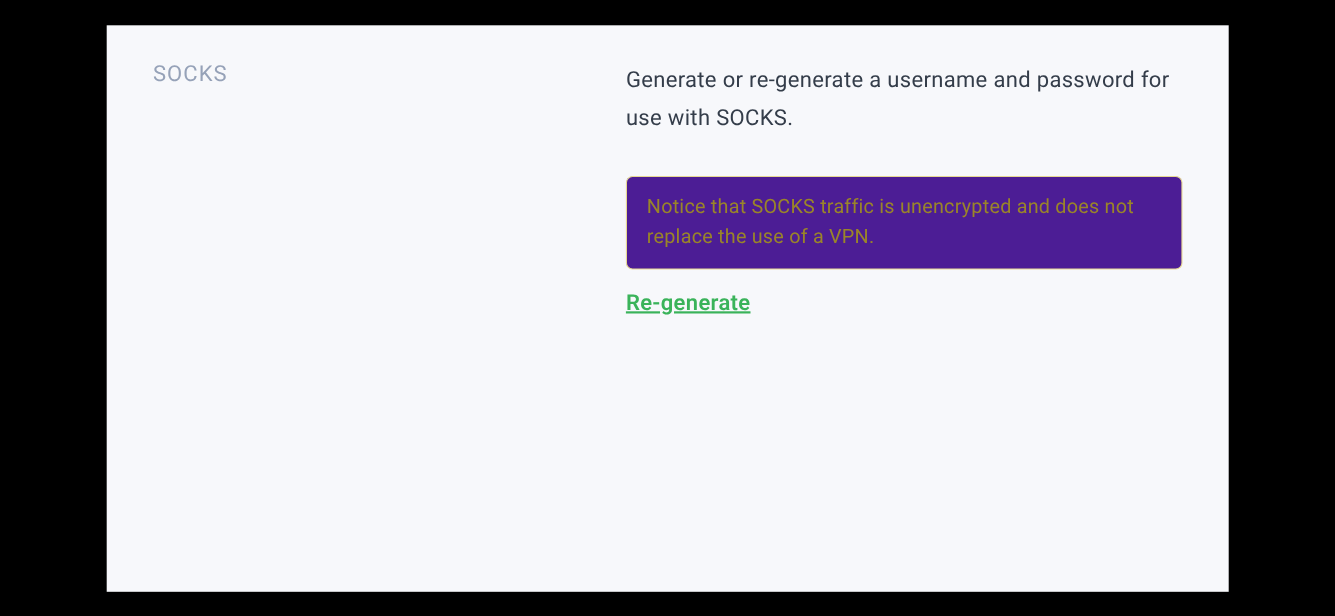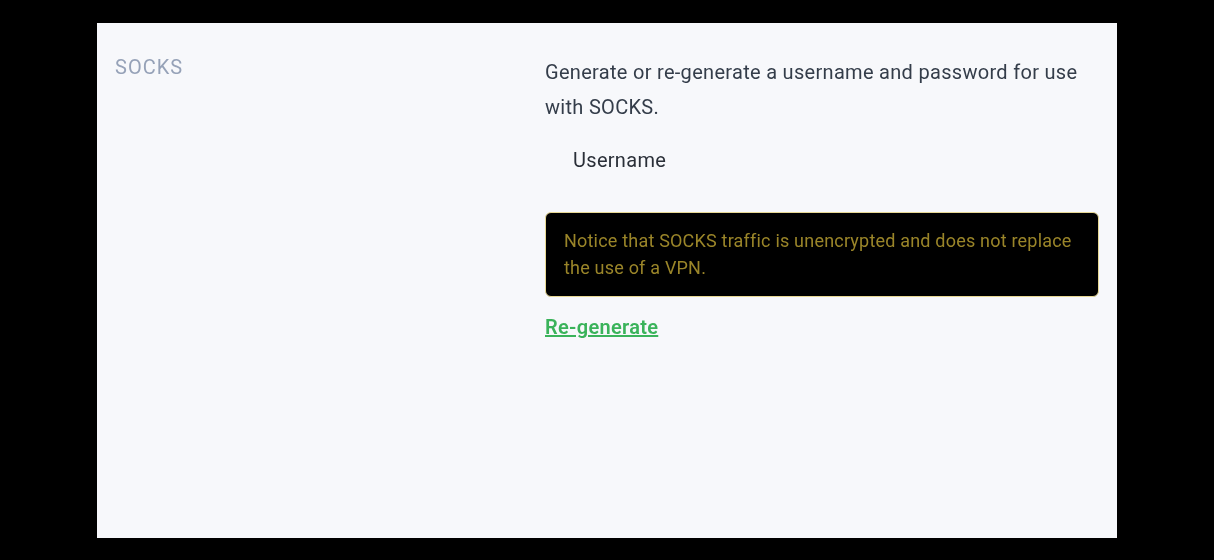--- a/index.html
+++ b/index.html
@@ -13,21 +13,21 @@
       height: 560px;
       font-family: -apple-system, BlinkMacSystemFont, "Segoe UI", Roboto, "Helvetica Neue", Arial, sans-serif;
       display: flex;
       align-items: center;
       justify-content: center;
     }
     .panel {
       background: #f7f8fb;
       width: 1020px;
       height: 515px;
-      padding: 28px 18px;
+      padding: 28px 42px;
       display: flex;
     }
     .sidebar {
       width: 430px;
       padding-top: 4px;
     }
     .sidebar-title {
       color: #96a2b8;
       font-size: 20px;
       letter-spacing: 1px;
@@ -48,21 +48,21 @@
       padding-left: 28px;
       padding-top: 6px;
     }
     .field-label {
       color: #2a2f38;
       font-size: 20px;
       letter-spacing: 0.3px;
       margin-bottom: 40px;
     }
     .notice-box {
-      background: #000000;
+      background: #4c1d95;
       border: 1px solid #e7d894;
       border-radius: 6px;
       padding: 14px 18px 14px 18px;
       color: #9a8529;
       font-size: 18px;
       line-height: 1.55;
       letter-spacing: 0.2px;
       margin-top: 12px;
       margin-bottom: 18px;
     }
@@ -79,18 +79,17 @@
 </head>
 <body>
 
 <div class="panel">
   <div class="sidebar">
     <div class="sidebar-title">SOCKS</div>
   </div>
   <div class="content">
     <p class="description">Generate or re-generate a username and password for use with SOCKS.</p>
     <div class="field-group">
-      <div class="field-label">Username</div>
     </div>
     <div class="notice-box">Notice that SOCKS traffic is unencrypted and does not replace the use of a VPN.</div>
     <a class="regenerate-link">Re-generate</a>
   </div>
 </div>
 
 </body></html>

